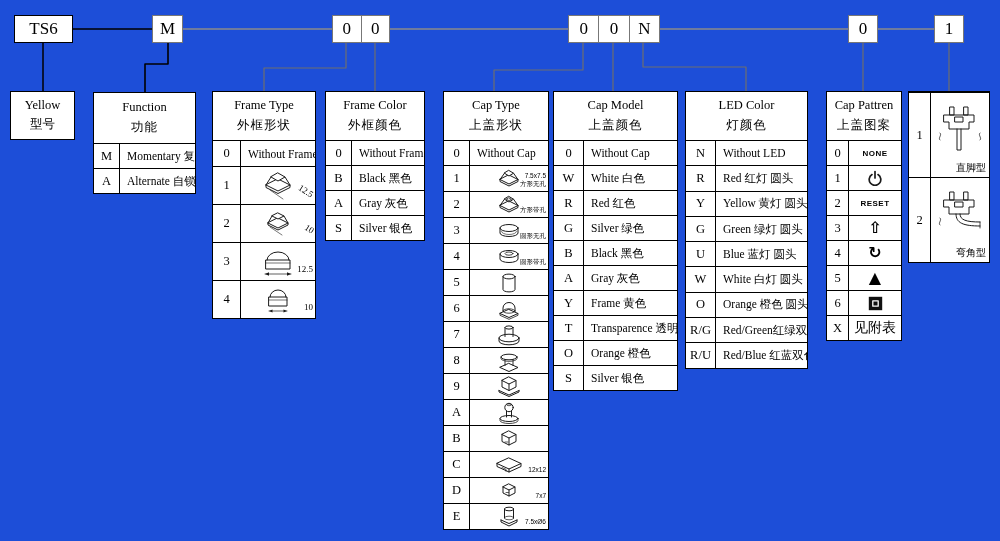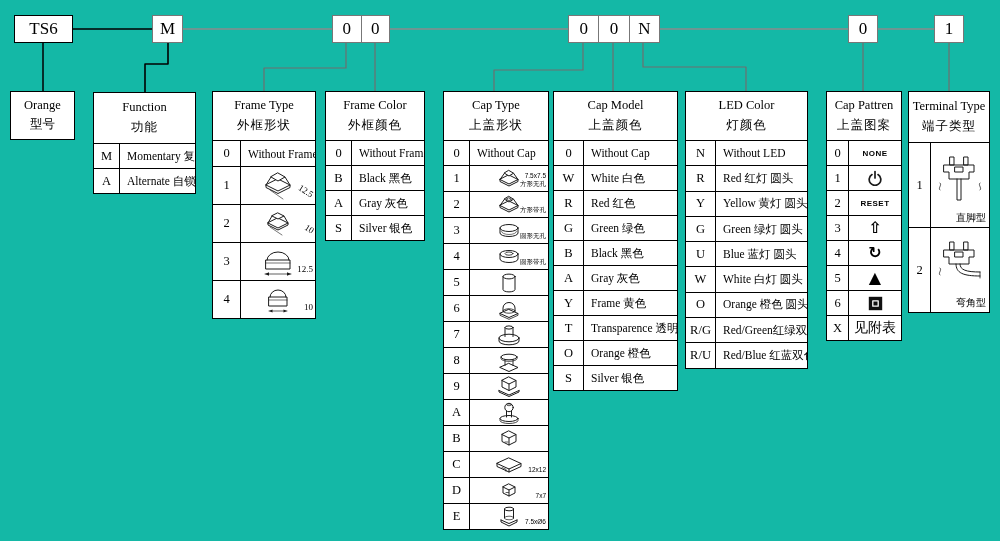--- a/index.html
+++ b/index.html
@@ -1,17 +1,17 @@
 <!DOCTYPE html>
 <html><head>
 <meta charset="utf-8">
 <style>
   html,body{margin:0;padding:0;background:#fff;}
   body{font-family:"Liberation Serif","DejaVu Serif",serif;color:#000;}
-  #stage{position:relative;width:1000px;height:541px;background:#14b8a6;overflow:hidden;}
+  #stage{position:relative;width:1000px;height:541px;background:#1d4ed8;overflow:hidden;}
   .wires{position:absolute;left:0;top:0;z-index:0;}
 
   
   .cbox,.cgroup{position:absolute;top:15px;height:28px;background:#fff;z-index:2;box-sizing:border-box;}
   .cbox{border:1.5px solid #777;display:flex;align-items:center;justify-content:center;font-size:17px;}
   .cbox.dark{border-color:#000;}
   .cgroup{border:1.5px solid #777;display:flex;}
   .ccell{flex:1;display:flex;align-items:center;justify-content:center;font-size:17px;}
   .ccell + .ccell{border-left:1.5px solid #777;}
 
@@ -75,21 +75,21 @@
   </div>
   <div class="cgroup" style="left:568px;width:92px">
     <div class="ccell">0</div>
     <div class="ccell">0</div>
     <div class="ccell">N</div>
   </div>
   <div class="cbox" style="left:848px;width:30px">0</div>
   <div class="cbox" style="left:934px;width:30px">1</div>
 
   <div class="model-box">
-    <div>Orange</div>
+    <div>Yellow</div>
     <div>型号</div>
   </div>
 
 <div class="table" style="left: 93px; top: 92px; width: 103px;">
       <div class="thead" style="height: 50px;">
         <div class="t-en">Function</div>
         <div class="t-zh">功能</div>
       </div>
       <div class="trow" style="height: 25px;">
         <div class="tcode" style="width: 26px;">M</div>
@@ -441,21 +441,21 @@
       </div>
       <div class="trow" style="height: 25px;">
         <div class="tcode" style="width: 30px;">R</div>
         <div class="tcell">
           <span class="lbl">Red  红色</span>
         </div>
       </div>
       <div class="trow" style="height: 25px;">
         <div class="tcode" style="width: 30px;">G</div>
         <div class="tcell">
-          <span class="lbl">Green 绿色</span>
+          <span class="lbl">Silver 绿色</span>
         </div>
       </div>
       <div class="trow" style="height: 25px;">
         <div class="tcode" style="width: 30px;">B</div>
         <div class="tcell">
           <span class="lbl">Black 黑色</span>
         </div>
       </div>
       <div class="trow" style="height: 25px;">
         <div class="tcode" style="width: 30px;">A</div>
@@ -606,24 +606,20 @@
         </div>
       </div>
       <div class="trow" style="height: 25px;">
         <div class="tcode" style="width: 22px;">X</div>
         <div class="tcell center">
           <span class="txt">见附表</span>
         </div>
       </div>
     </div>
     <div class="table" style="left: 908px; top: 91px; width: 82px;">
-      <div class="thead" style="height: 50px;">
-        <div class="t-en">Terminal Type</div>
-        <div class="t-zh">端子类型</div>
-      </div>
       <div class="trow" style="height: 85px;">
         <div class="tcode" style="width: 22px;">1</div>
         <div class="tcell center">
           <span class="ico">
             <svg width="46" height="62" viewBox="0 0 46 62" fill="none" stroke="#1a1a1a" stroke-width="1" stroke-linejoin="round" stroke-linecap="round">
               <rect x="13" y="3" width="4" height="8"></rect>
               <rect x="27" y="3" width="4" height="8"></rect>
               <path d="M7,11 h30 v7 h-5 v7 h-20 v-7 h-5 Z"></path>
               <rect x="18" y="13" width="8" height="5"></rect>
               <path d="M20,25 v21 h4 v-21"></path>

